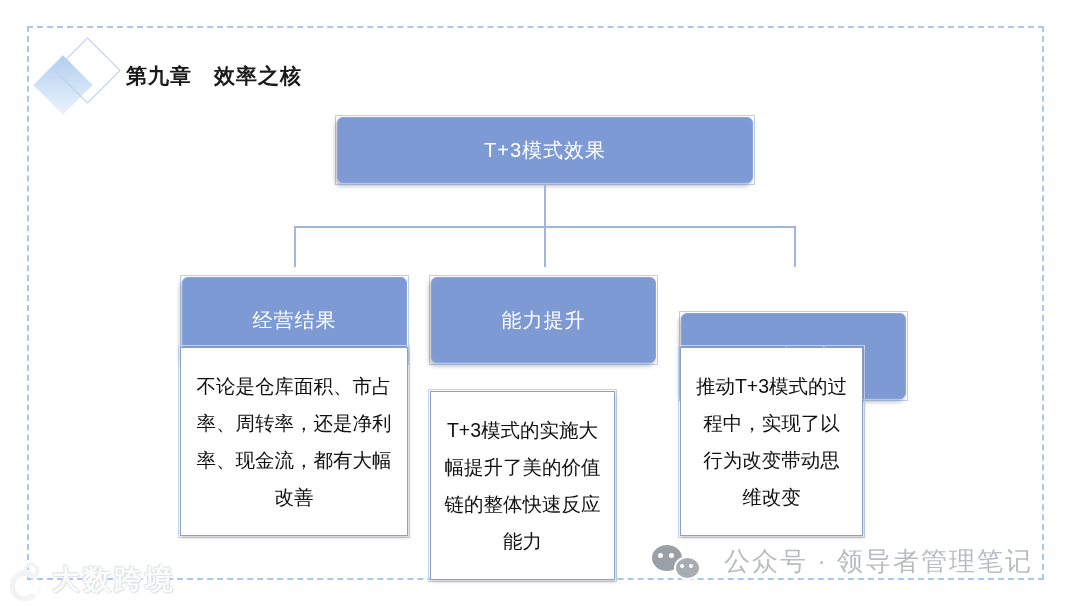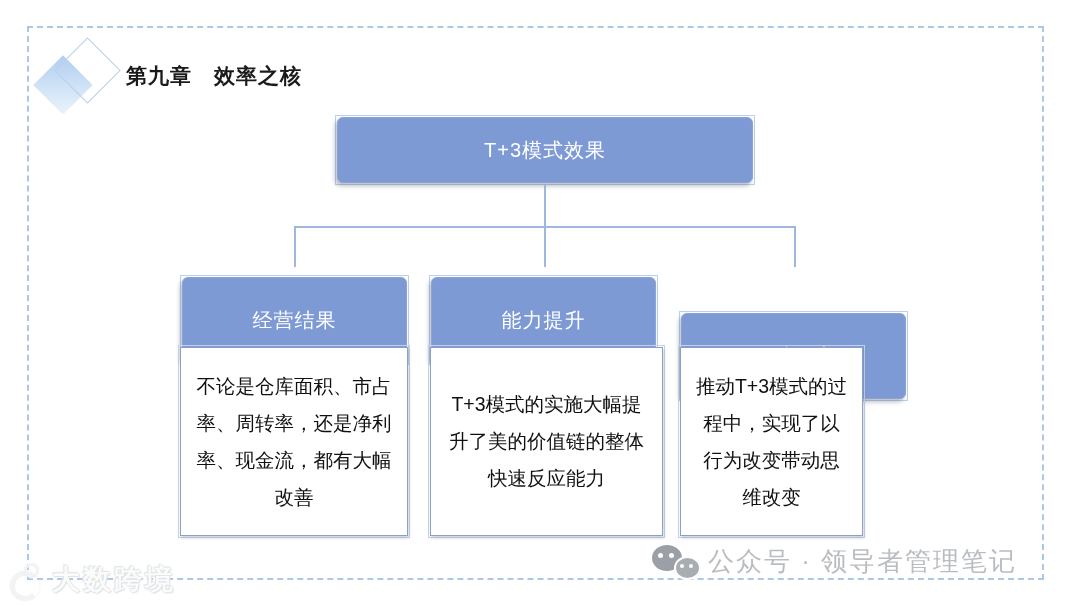--- a/index.html
+++ b/index.html
@@ -45,36 +45,36 @@
   .child-node.c2{left:679px;margin-top:36px;}
   
   .conn{position:absolute;background:#9fb6de;}
   .conn.v-center{left:544px;top:185px;width:1.5px;height:82px;}
   .conn.h-main{left:294px;top:226px;width:501px;height:1.5px;}
   .conn.v-left{left:294px;top:226px;width:1.5px;height:41px;}
   .conn.v-right{left:794px;top:226px;width:1.5px;height:41px;}
   
   .desc-box{position:absolute;top:345px;height:193px;}
   .desc-box.c0{left:178px;width:232px;}
-  .desc-box.c1{left:428px;width:237px;}
+  .desc-box.c1{left:428px;width:189px;margin-top:44px;}
   .desc-box.c2{left:678px;width:187px;}
   .desc-box .frame{position:absolute;inset:0;border:1px solid #c3d4ef;}
   .desc-box .inner{
     position:absolute;inset:2px;background:#ffffff;border:1.5px solid #8d9fc4;
     box-shadow:1px 2px 3px rgba(120,125,140,.35);
     display:flex;align-items:center;justify-content:center;
     padding:0 13px;box-sizing:border-box;
   }
   .desc-box .txt{
     font-size:19.5px;line-height:37px;color:#111111;text-align:center;
   }
   
   .wm-right{
     position:absolute;left:650px;top:540px;height:42px;
-    display:flex;align-items:center;gap:8px;z-index:5;justify-content:center;
+    display:flex;align-items:center;gap:24px;z-index:5;justify-content:center;
   }
   .wechat-icon{position:relative;width:50px;height:38px;}
   .wechat-icon .bubble-big{
     position:absolute;left:2px;top:3px;width:30px;height:26px;border-radius:50%;
     background:#9aa0a6;
   }
   .wechat-icon .bubble-big:before{
     content:"";position:absolute;left:6px;top:8px;width:5px;height:5px;border-radius:50%;background:#fff;
     box-shadow:11px 0 0 #fff;
   }

